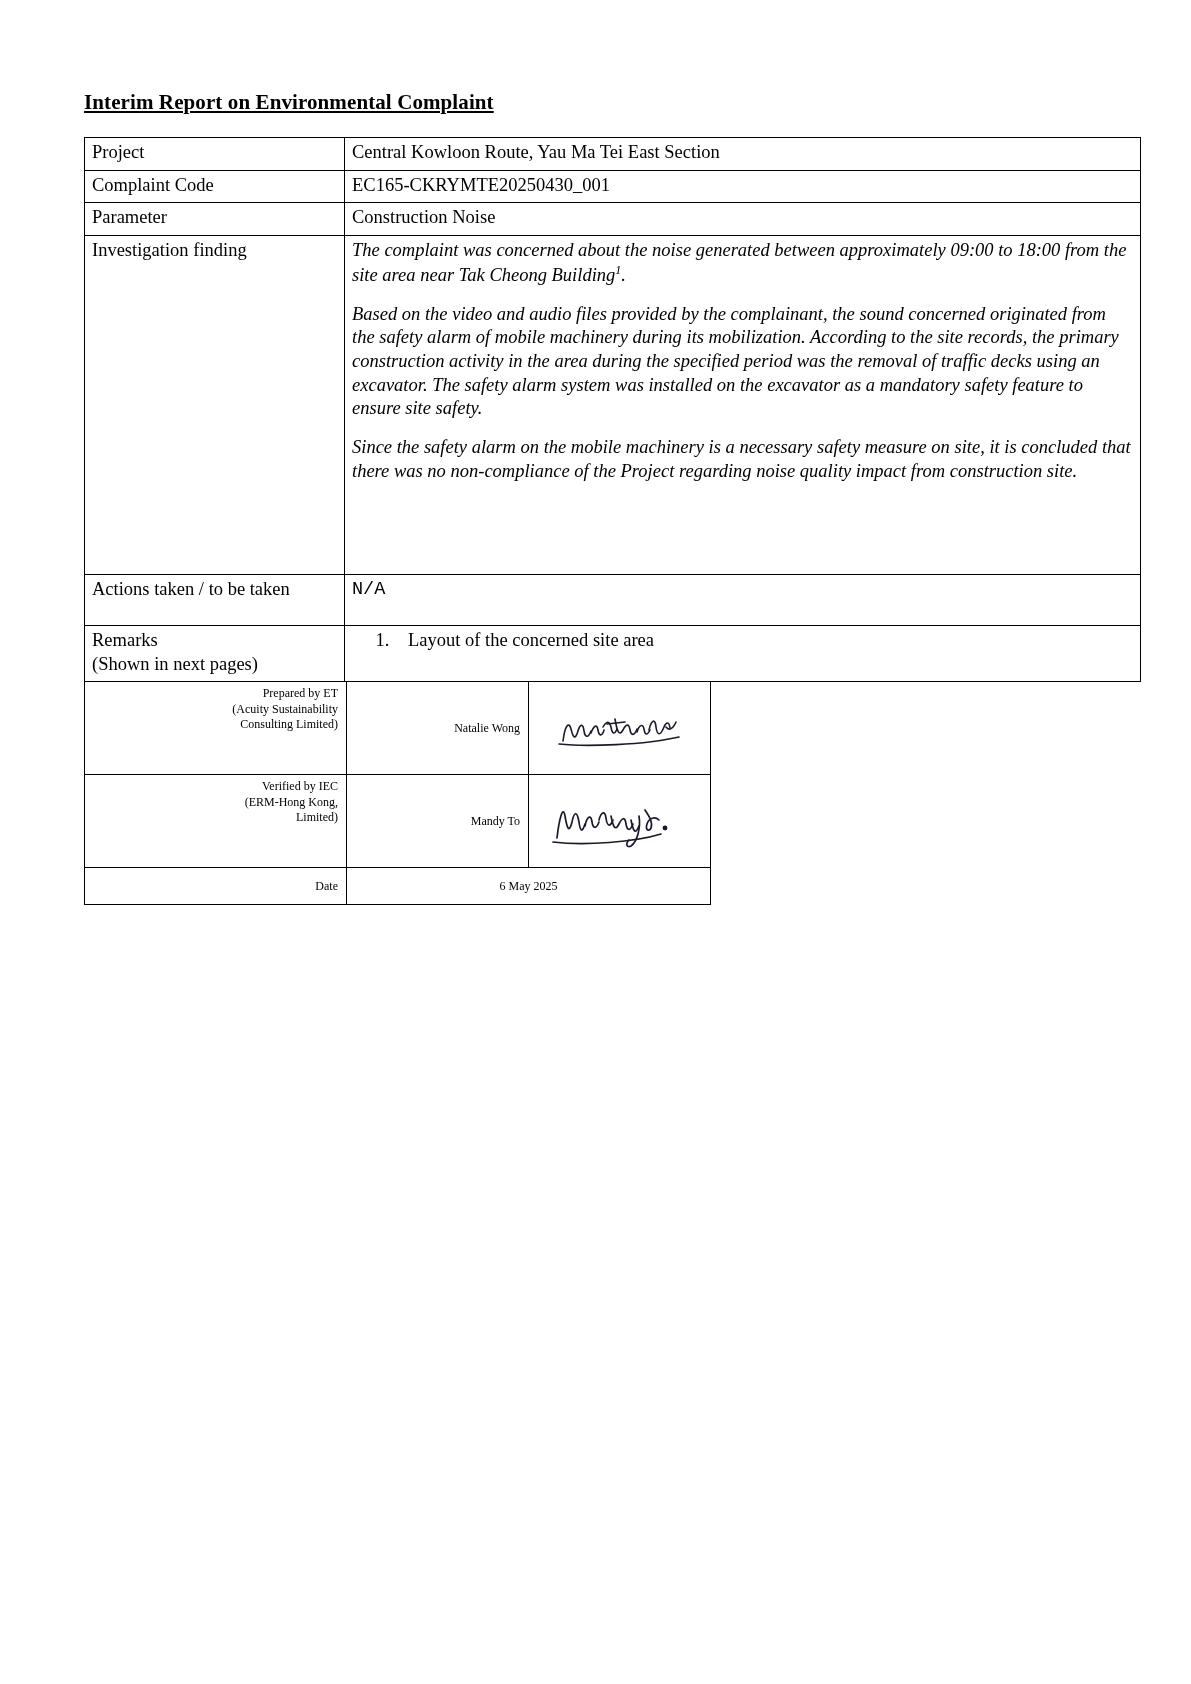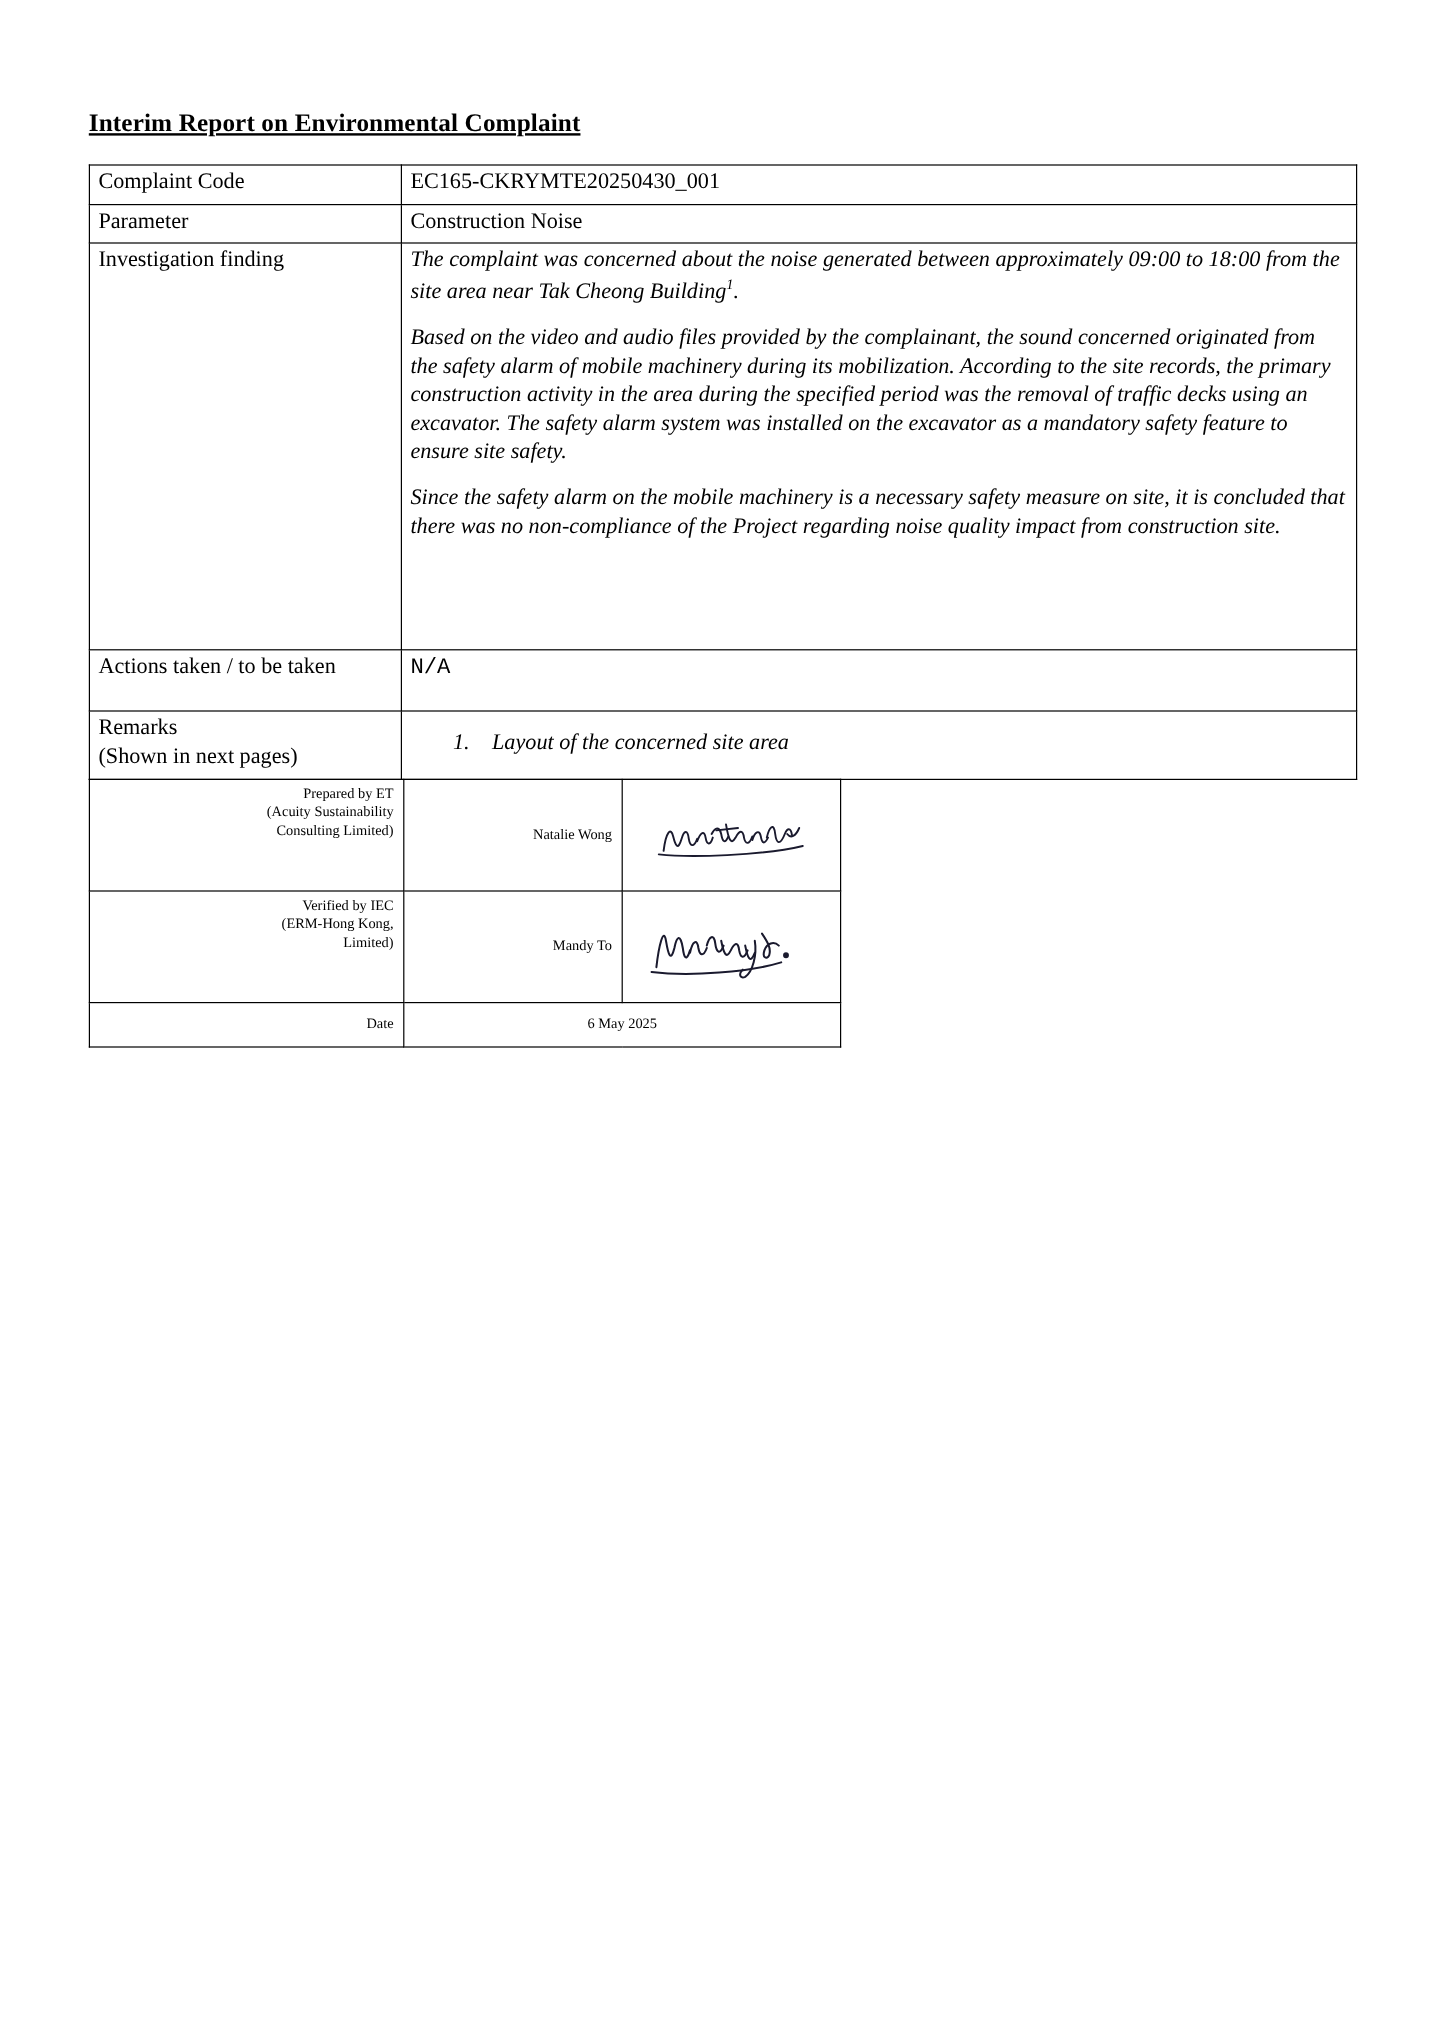--- a/index.html
+++ b/index.html
@@ -9,21 +9,21 @@
   }
   body {
     width: 1191px;
     height: 1684px;
     font-family: "Liberation Serif", serif;
     color: #000000;
     position: relative;
   }
   .page {
     position: absolute;
-    left: 4px; top: 0;
+    left: 14px; top: 0;
     width: 1076px;
     height: 1684px;
     box-sizing: border-box;
     padding: 90px 70px 0 70px;
   }
   .doc-title {
     font-size: 21px;
     font-weight: bold;
     text-decoration: underline;
     margin: 0 0 22px 0;
@@ -46,24 +46,23 @@
   }
   td.value p {
     margin: 0 0 0 0;
   }
   td.value p + p {
     margin-top: 15px;
   }
   sup { font-size: 12px; vertical-align: super; }
 
   .remark-list {
-    margin: 12px;
+    margin: 0;
     padding-left: 42px;
     list-style: decimal;
-    font-style: italic;
   }
   .remark-list li {
     padding-left: 14px;
   }
 
   
   table.sign {
     border-collapse: collapse;
     width: 625px;
     table-layout: fixed;
@@ -103,20 +102,24 @@
 </style>
 </head>
 <body>
 
 <div class="page">
 
   <h1 class="doc-title">Interim Report on Environmental Complaint</h1>
 
   <table class="main">
     <tbody>
+      <tr>
+        <td class="label">Project</td>
+        <td class="value">Central Kowloon Route, Yau Ma Tei East Section</td>
+      </tr>
       <tr>
         <td class="label">Complaint Code</td>
         <td class="value">EC165-CKRYMTE20250430_001</td>
       </tr>
       <tr>
         <td class="label">Parameter</td>
         <td class="value">Construction Noise</td>
       </tr>
       <tr>
         <td class="label">Investigation finding</td>

